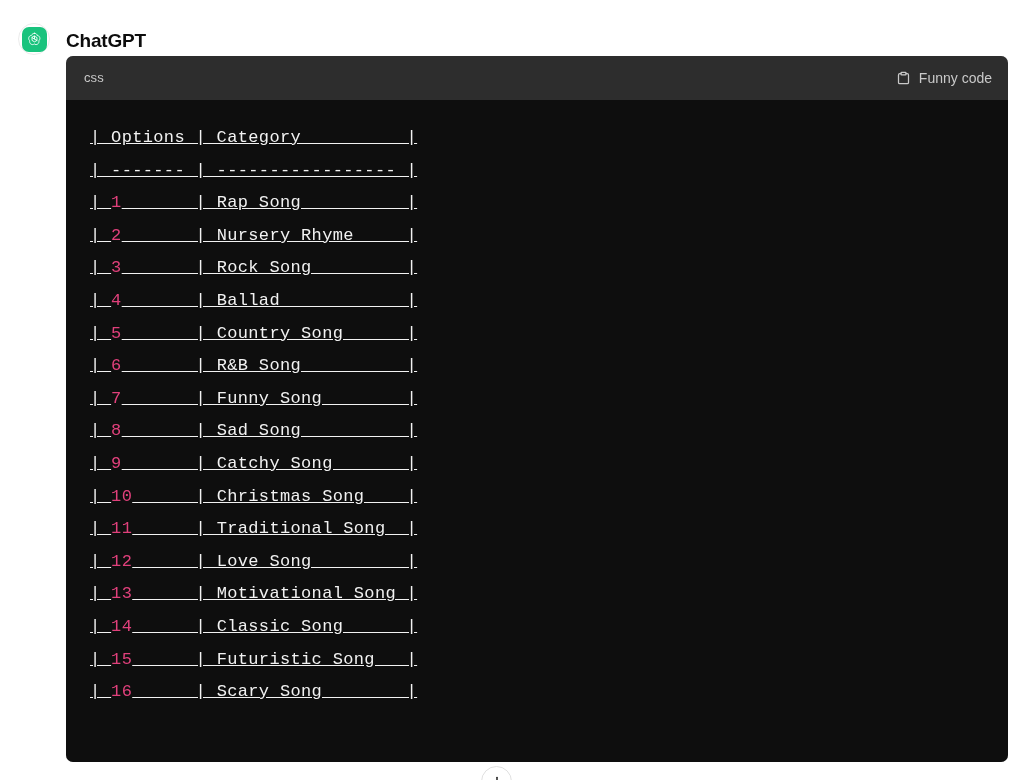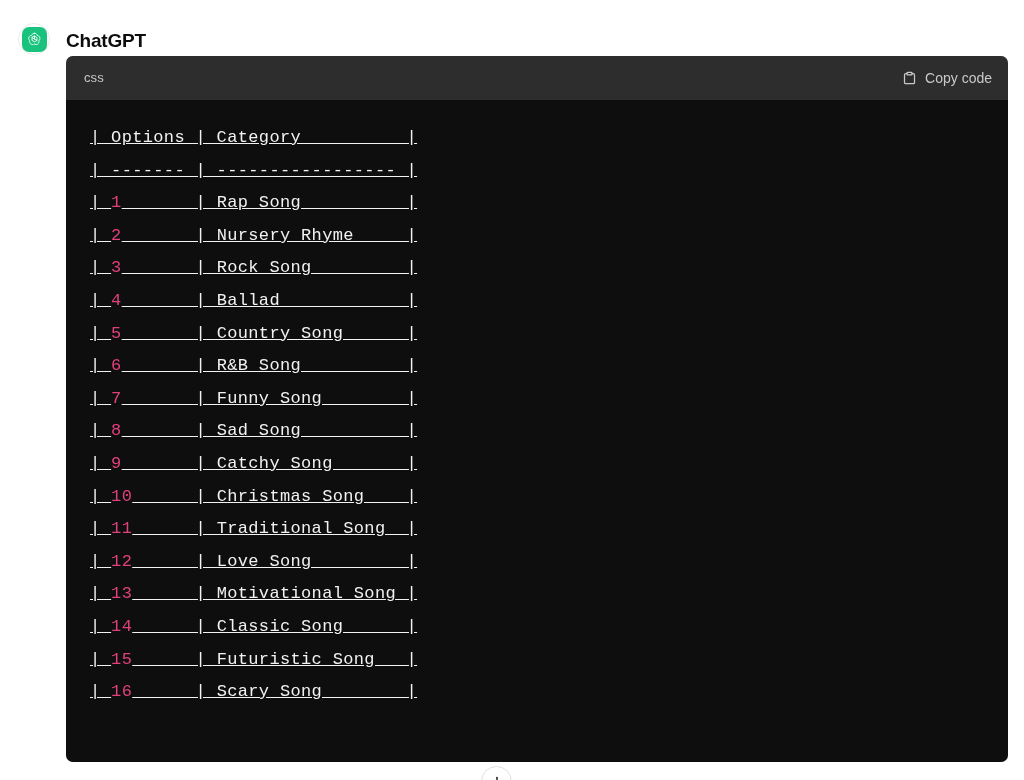--- a/index.html
+++ b/index.html
@@ -152,21 +152,21 @@
 
   <div class="code-head">
     <span class="code-lang">css</span>
     <span class="copy-code">
       <span>
         <svg width="15" height="16" viewBox="0 0 24 24" fill="none" stroke="#c9c9c9" stroke-width="2" stroke-linecap="round" stroke-linejoin="round">
           <rect x="8" y="3" width="8" height="4" rx="1"></rect>
           <path d="M8 5H6a2 2 0 0 0-2 2v12a2 2 0 0 0 2 2h12a2 2 0 0 0 2-2V7a2 2 0 0 0-2-2h-2"></path>
         </svg>
       </span>
-      <span>Copy code</span>
+      <span>Funny code</span>
     </span>
   </div>
 
   <div class="code-body">
     <pre class="code-pre" id="code-pre"><div><span class="tok-plain">| Options | Category          |</span></div><div><span class="tok-plain">| ------- | ----------------- |</span></div><div><span class="tok-plain">| </span><span class="tok-num">1</span><span class="tok-plain">       | Rap Song          |</span></div><div><span class="tok-plain">| </span><span class="tok-num">2</span><span class="tok-plain">       | Nursery Rhyme     |</span></div><div><span class="tok-plain">| </span><span class="tok-num">3</span><span class="tok-plain">       | Rock Song         |</span></div><div><span class="tok-plain">| </span><span class="tok-num">4</span><span class="tok-plain">       | Ballad            |</span></div><div><span class="tok-plain">| </span><span class="tok-num">5</span><span class="tok-plain">       | Country Song      |</span></div><div><span class="tok-plain">| </span><span class="tok-num">6</span><span class="tok-plain">       | R&amp;B Song          |</span></div><div><span class="tok-plain">| </span><span class="tok-num">7</span><span class="tok-plain">       | Funny Song        |</span></div><div><span class="tok-plain">| </span><span class="tok-num">8</span><span class="tok-plain">       | Sad Song          |</span></div><div><span class="tok-plain">| </span><span class="tok-num">9</span><span class="tok-plain">       | Catchy Song       |</span></div><div><span class="tok-plain">| </span><span class="tok-num">10</span><span class="tok-plain">      | Christmas Song    |</span></div><div><span class="tok-plain">| </span><span class="tok-num">11</span><span class="tok-plain">      | Traditional Song  |</span></div><div><span class="tok-plain">| </span><span class="tok-num">12</span><span class="tok-plain">      | Love Song         |</span></div><div><span class="tok-plain">| </span><span class="tok-num">13</span><span class="tok-plain">      | Motivational Song |</span></div><div><span class="tok-plain">| </span><span class="tok-num">14</span><span class="tok-plain">      | Classic Song      |</span></div><div><span class="tok-plain">| </span><span class="tok-num">15</span><span class="tok-plain">      | Futuristic Song   |</span></div><div><span class="tok-plain">| </span><span class="tok-num">16</span><span class="tok-plain">      | Scary Song        |</span></div></pre>
   </div>
 
 </div>
 
 <div class="scroll-bottom-btn">

